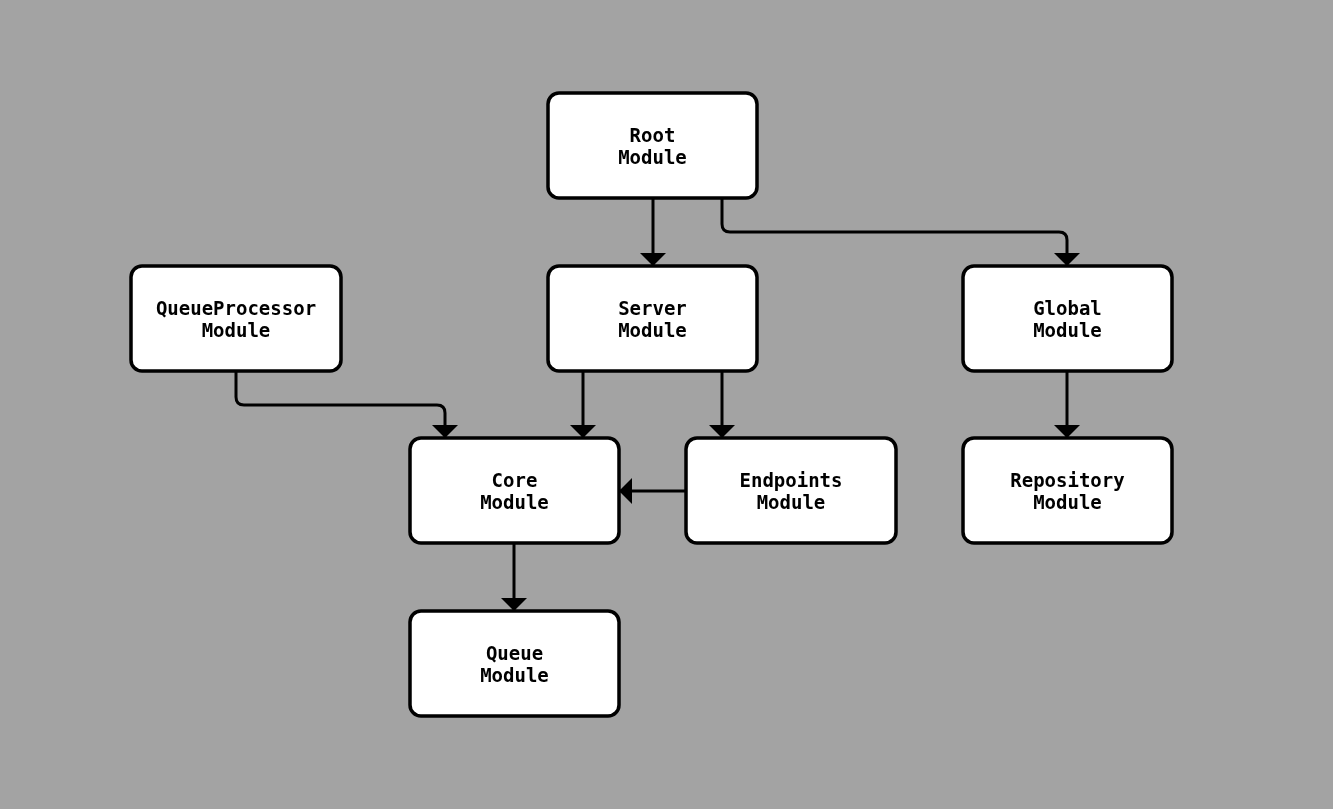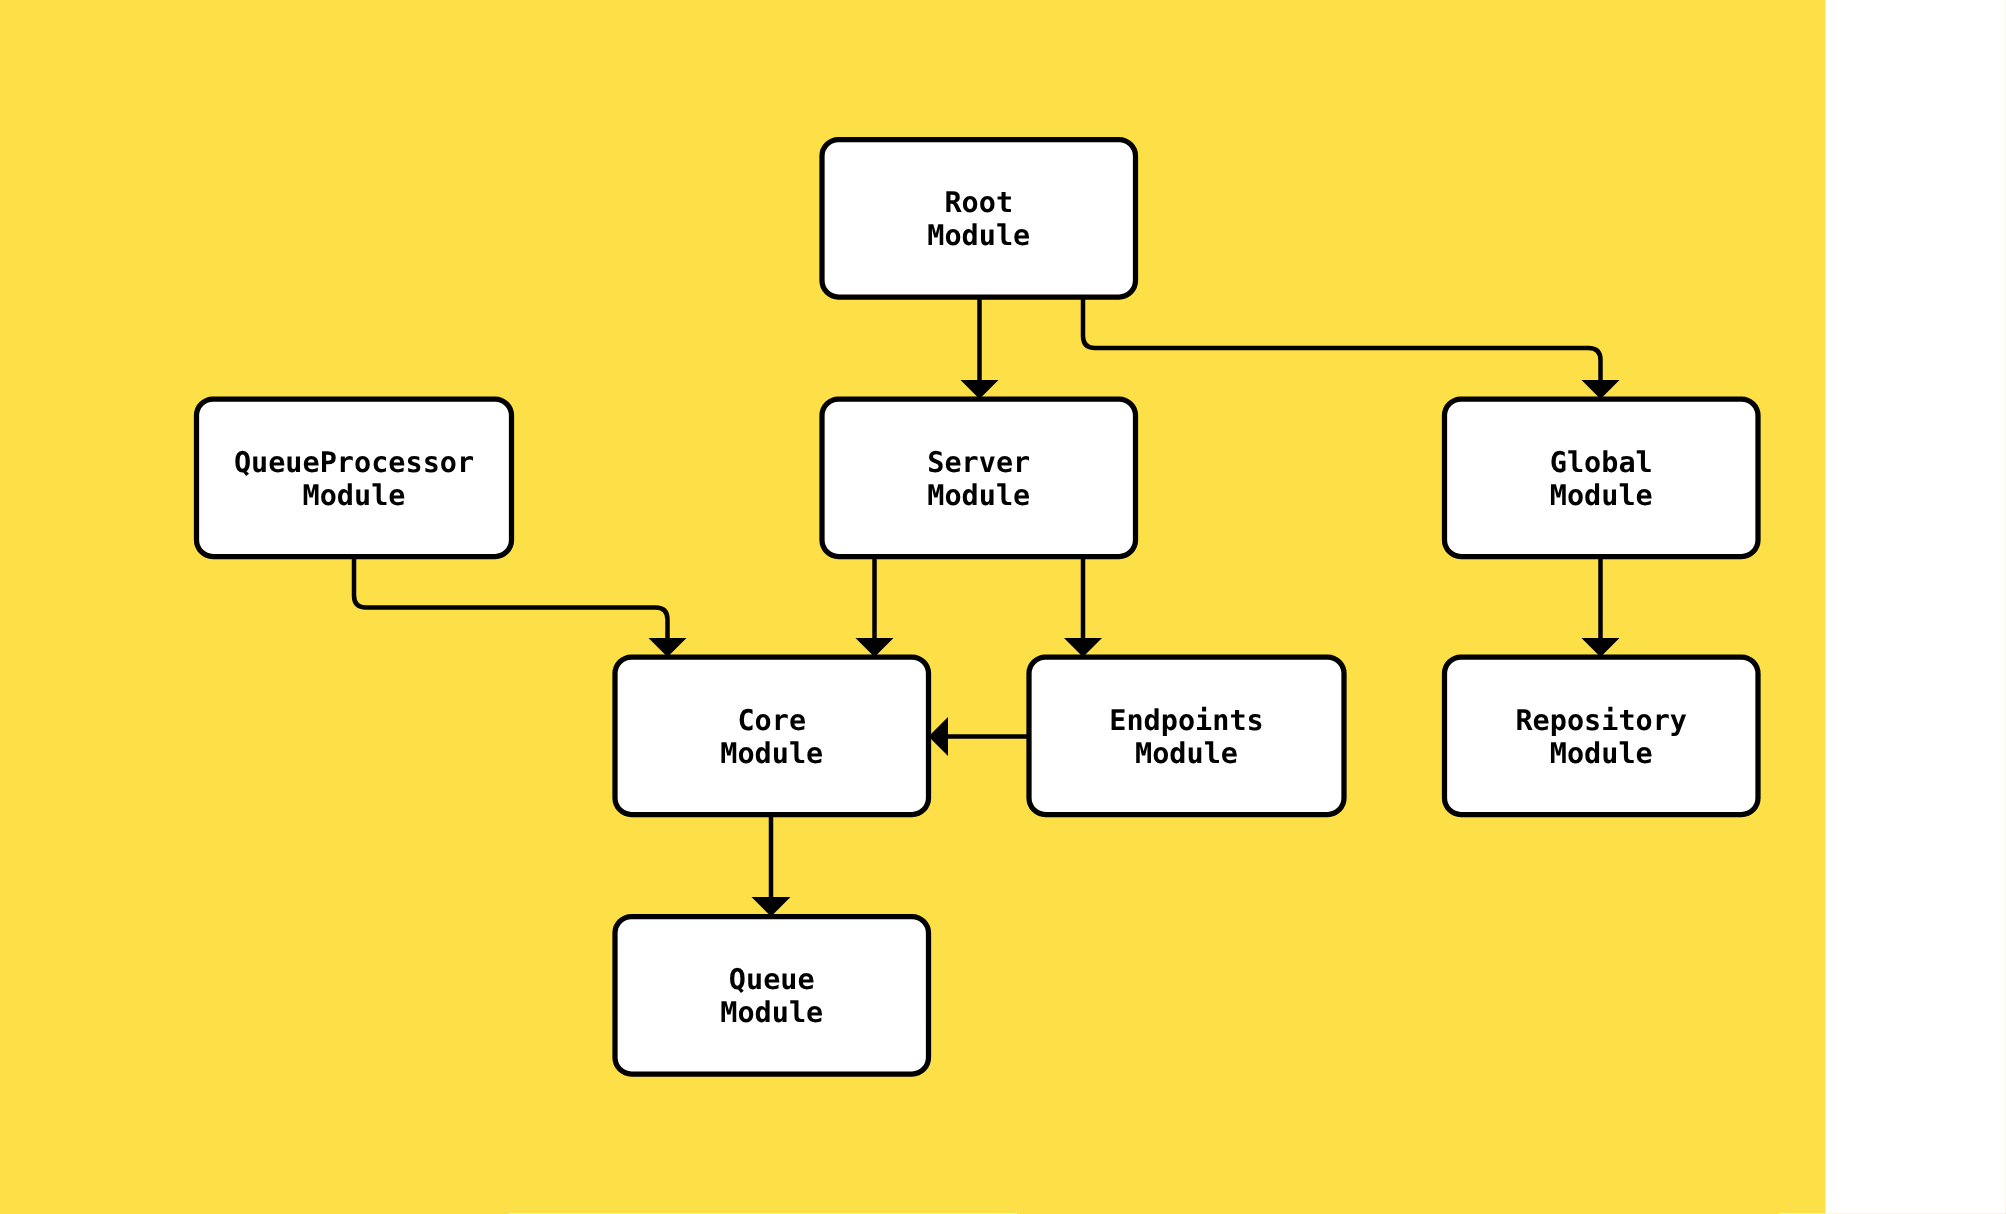--- a/index.html
+++ b/index.html
@@ -2,23 +2,23 @@
 <html><head>
 <meta charset="utf-8">
 <style>
   html, body {
     margin: 0;
     padding: 0;
     background: #ffffff;
   }
   #stage {
     position: relative;
-    width: 1217px;
+    width: 1333px;
     height: 809px;
-    background: #fde047;
+    background: #a3a3a3;
     overflow: hidden;
   }
   #diagram-svg {
     display: block;
     width: 1337px;
     height: 809px;
   }
   .node-rect {
     fill: #ffffff;
     stroke: #000000;

